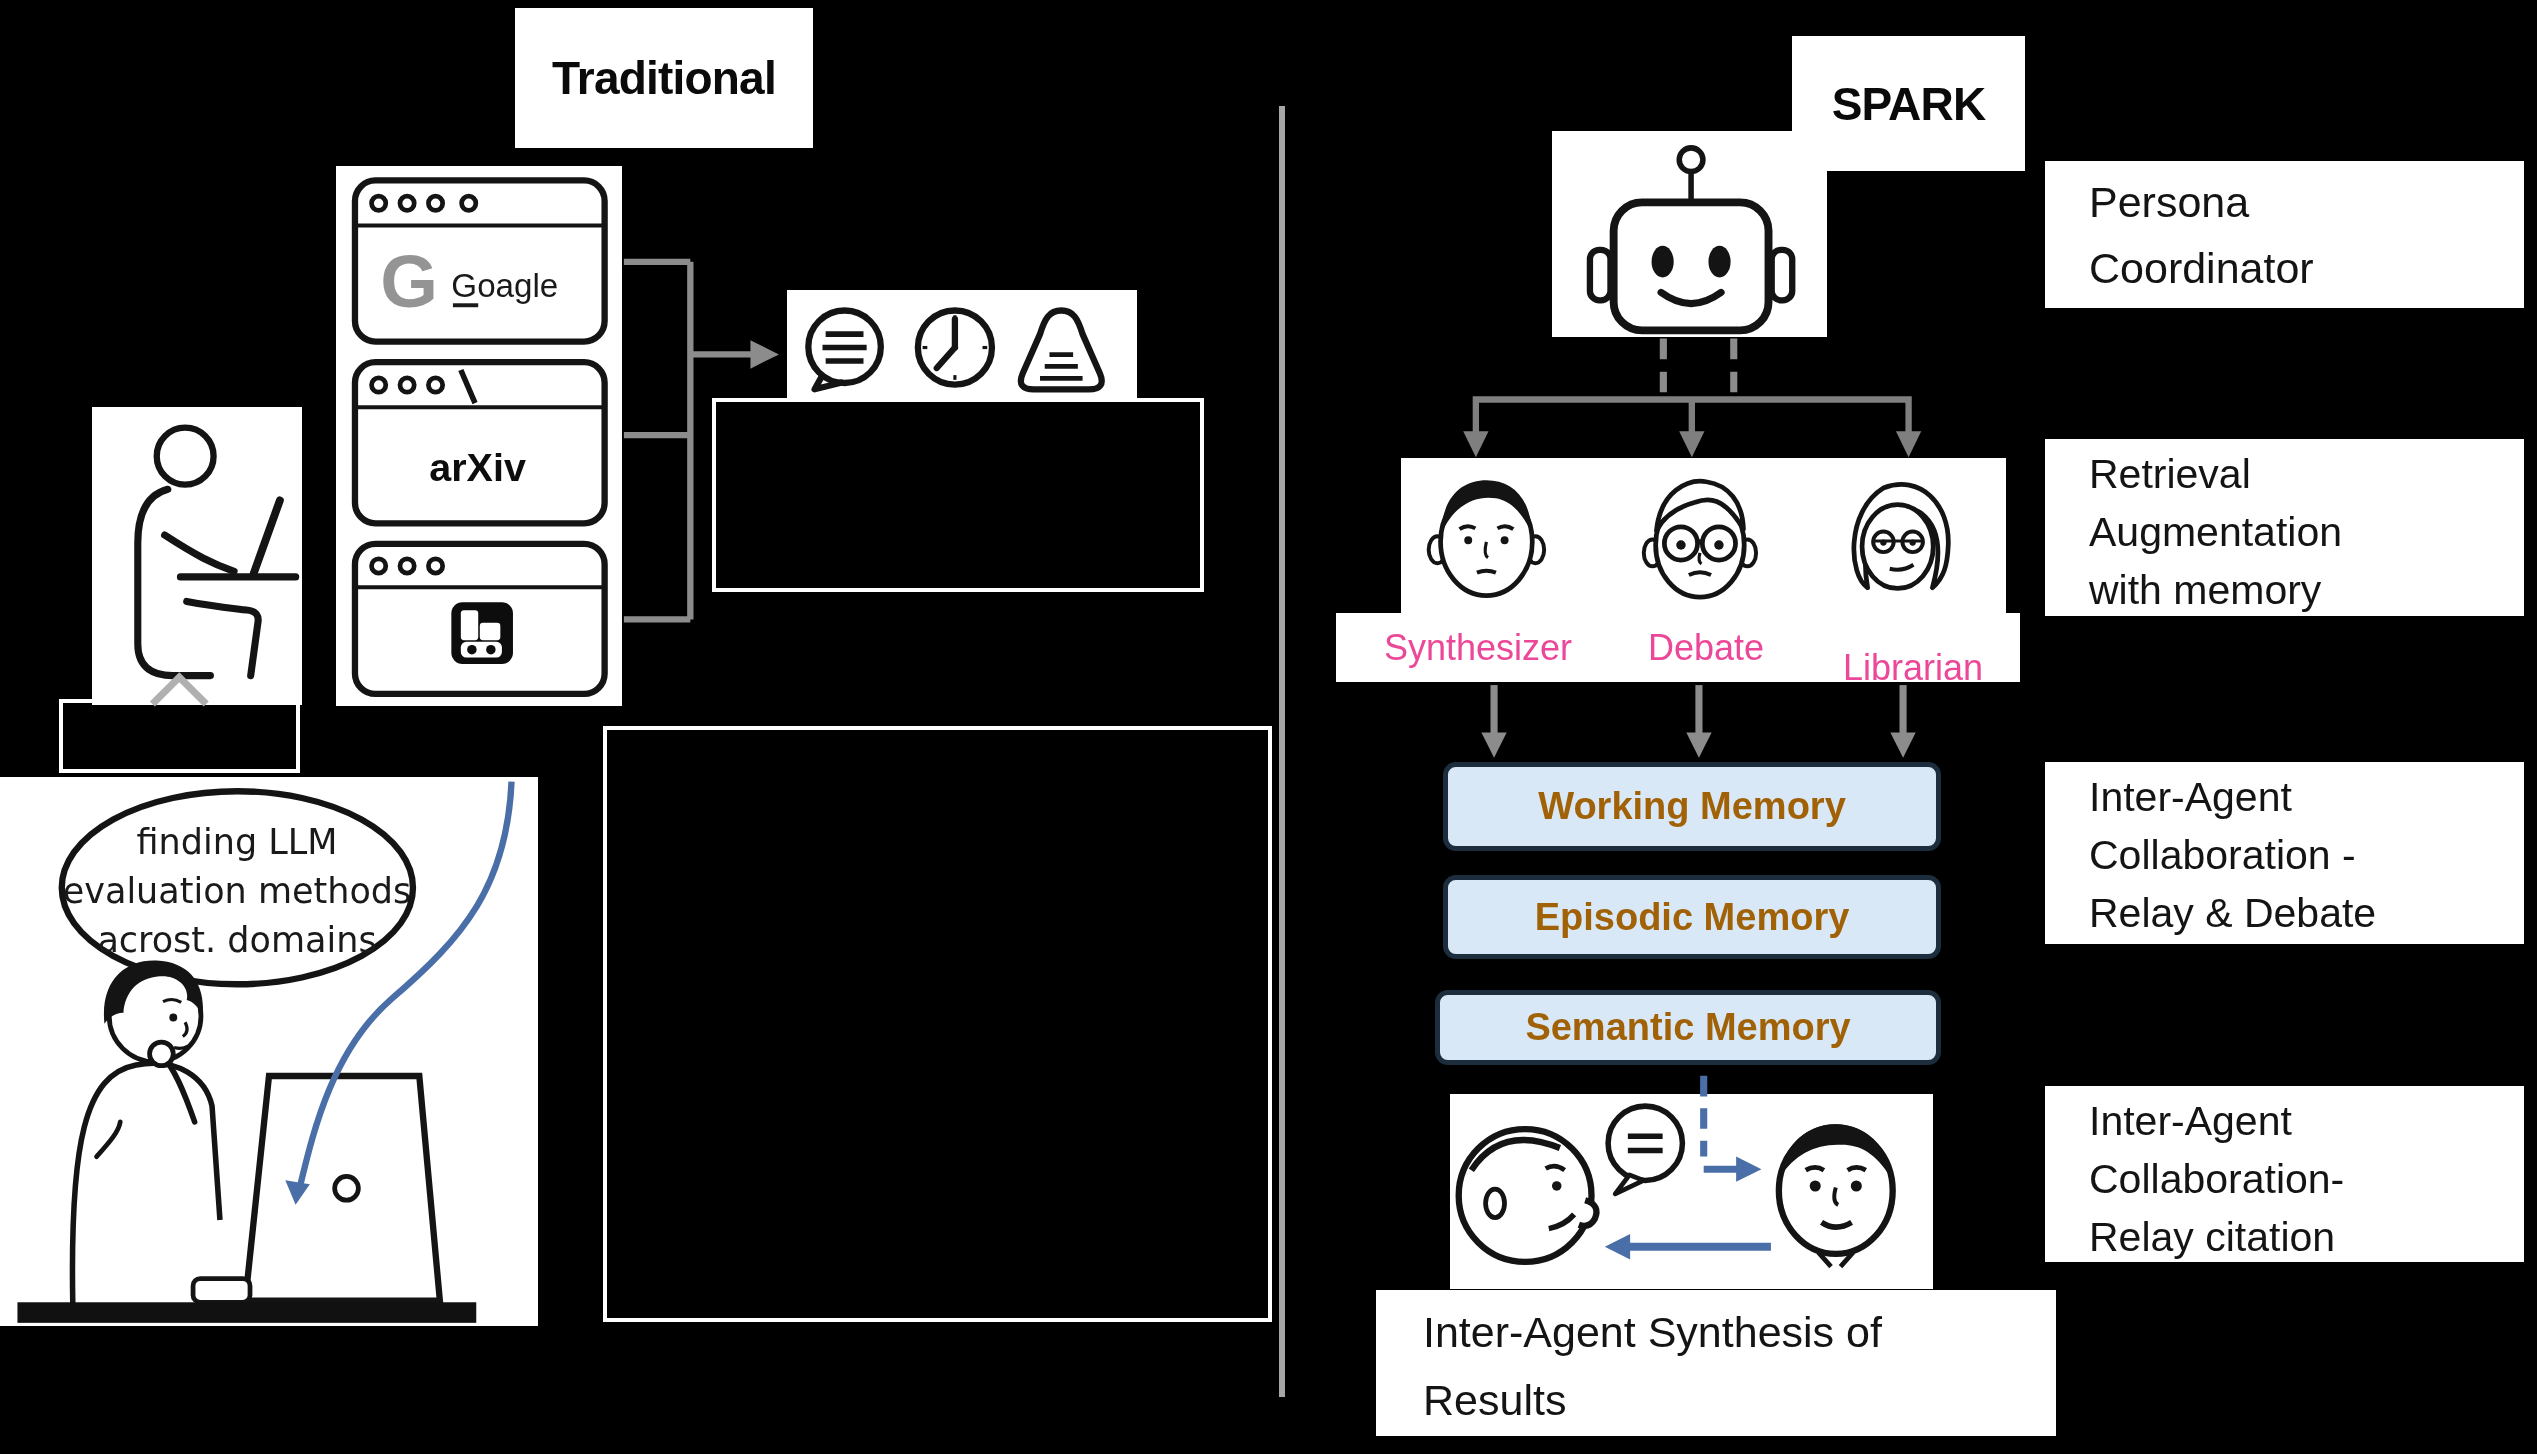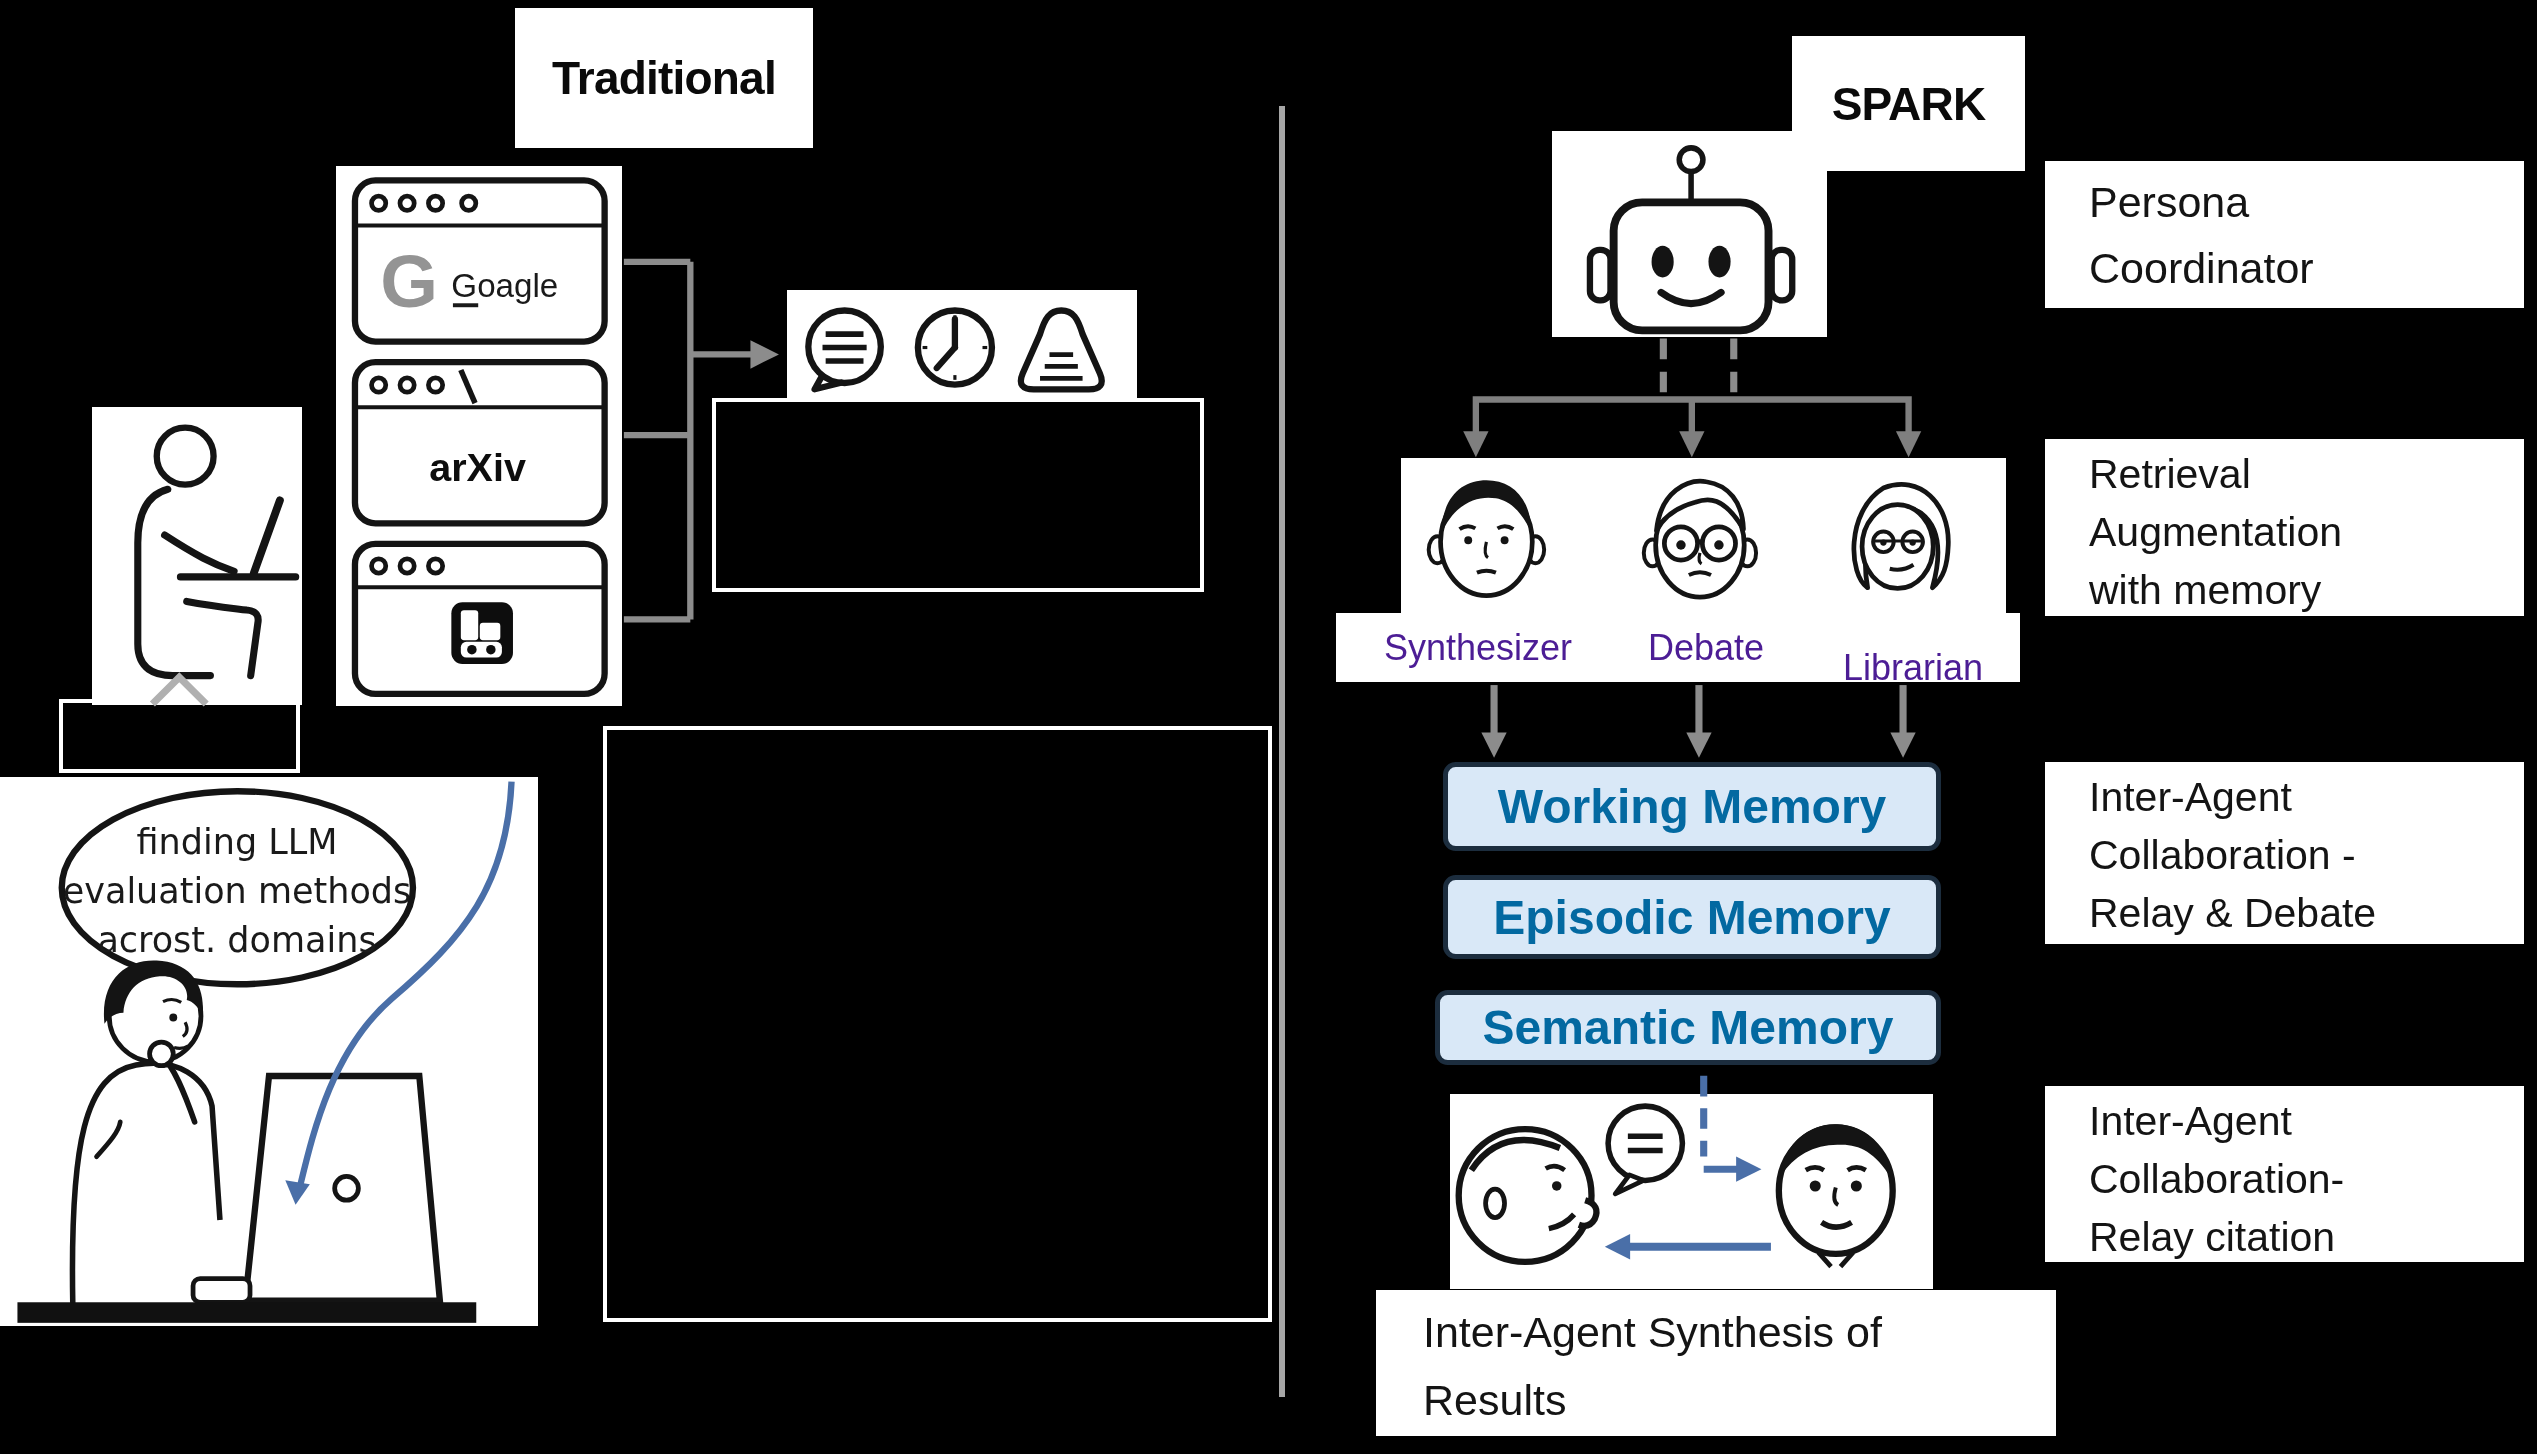--- a/index.html
+++ b/index.html
@@ -10,24 +10,24 @@
   .blackbox{background:#000;border:4.7px solid #fff;}
   .titlebox{background:#fff;display:flex;align-items:center;justify-content:center;
             font-weight:bold;font-size:46px;letter-spacing:-0.8px;color:#0a0a0a;}
   .labelbox{background:#fff;color:#141414;font-size:41px;line-height:58px;
             padding:6.3px 8px 0 44px;font-weight:400;}
   .labelbox div{white-space:nowrap;}
   #persona-box{line-height:66px;font-size:43px;padding-top:8px;}
   #synthesis-box{line-height:68px;font-size:43px;padding-top:8px;padding-left:47px;}
   .membox{background:#d9e8f7;border:5.5px solid #1c2d3e;border-radius:12.7px;
           display:flex;align-items:center;justify-content:center;
-          font-weight:bold;font-size:48px;color:#0369a1;}
+          font-weight:bold;font-size:38px;color:#a16207;}
   #divider{background:#a6a6a6;}
   #agent-labels span{position:absolute;top:50%;transform:translate(-50%,-50%);
-                     font-size:36px;color:#4c1d95;white-space:nowrap;}
+                     font-size:36px;color:#ec4899;white-space:nowrap;}
   #bubble-text{position:absolute;left:55px;top:41px;width:364px;text-align:center;
                font-family:"DejaVu Sans",sans-serif;font-size:35px;line-height:49px;color:#1a1a1a;}
   svg{display:block;}
   .stroke{fill:none;stroke:#141414;}
 </style>
 </head>
 <body>
 
 <div id="canvas">
 

